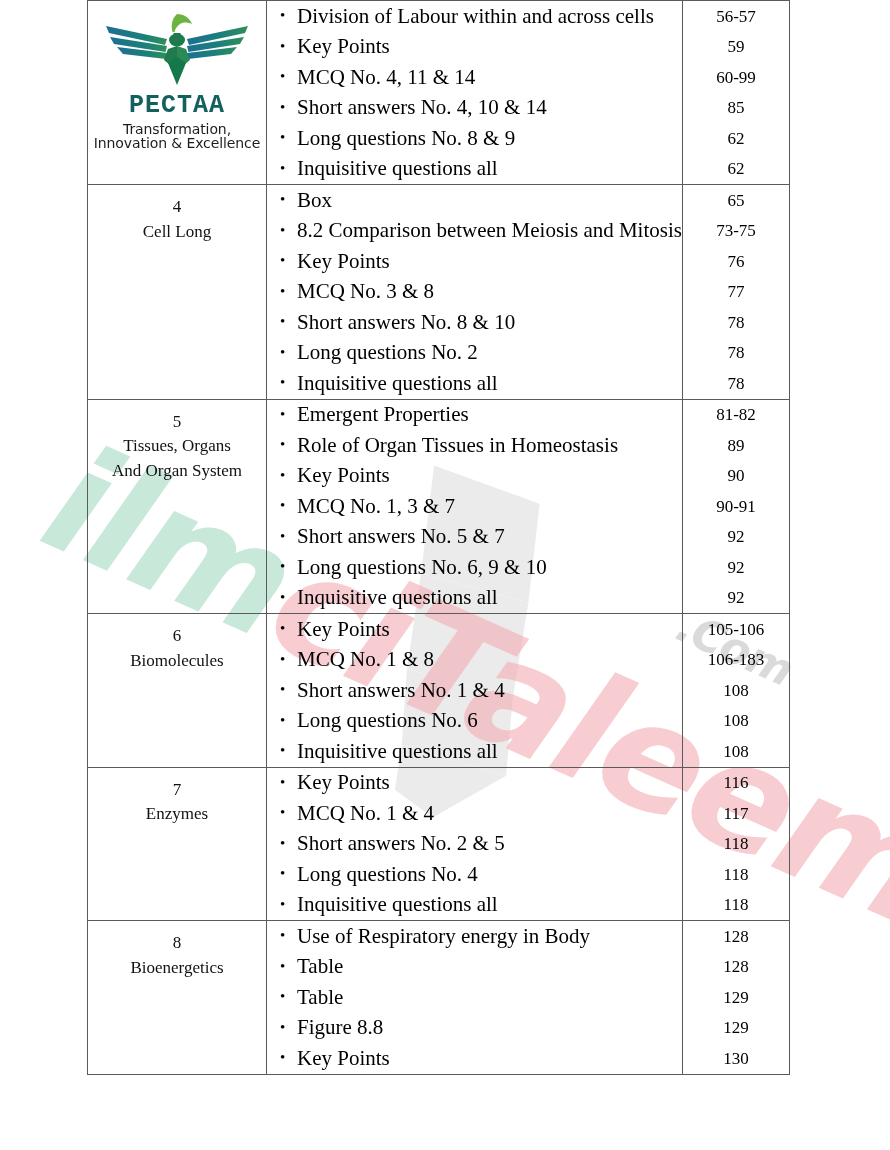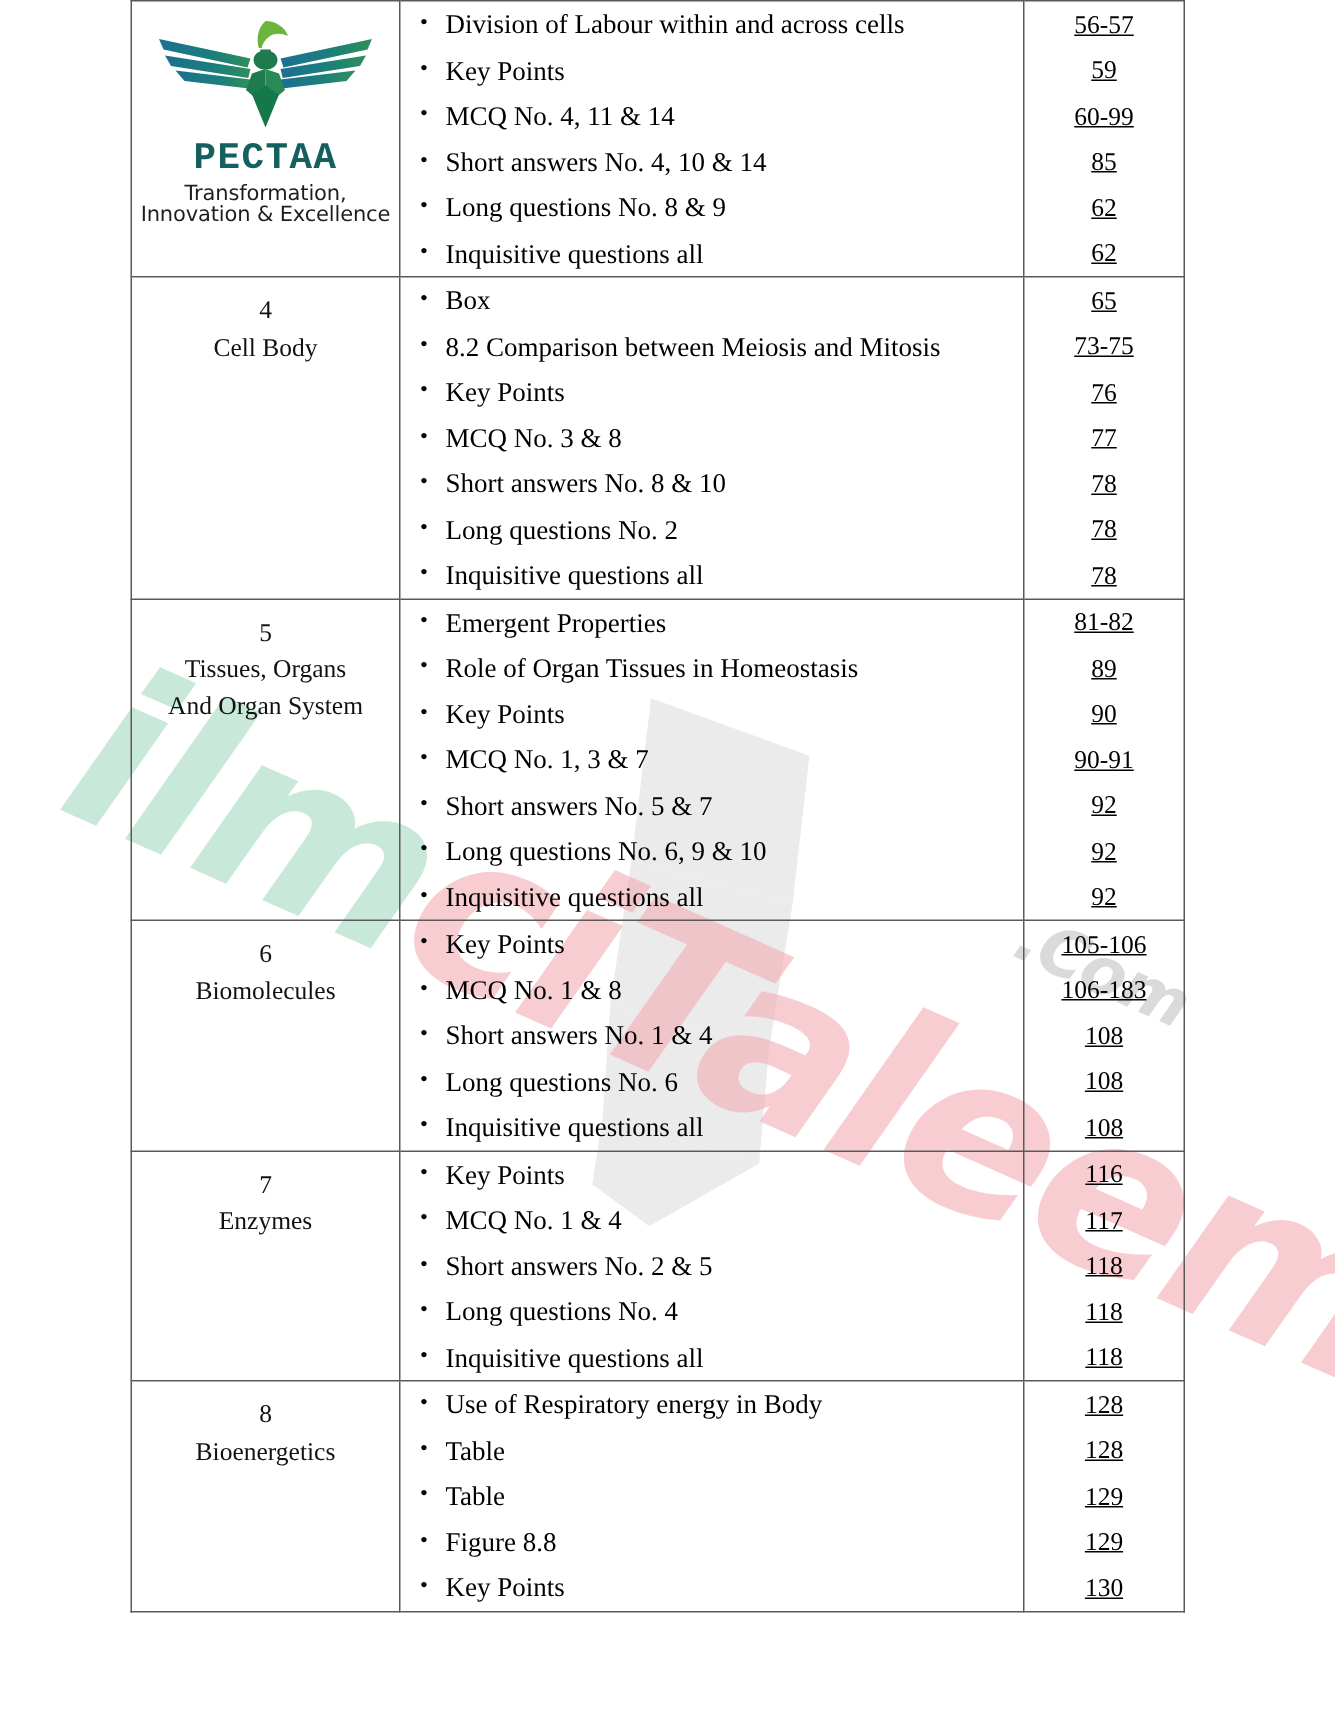--- a/index.html
+++ b/index.html
@@ -95,21 +95,21 @@
 
   .topics-cell { padding: 0; }
   .pages-cell  { padding: 0; }
 
   ul.topic-list {
     list-style: none;
     margin: 0;
     padding: 0;
   }
   ul.topic-list li {
-    font-size: 18px;
+    font-size: 21px;
     line-height: 1;
     height: 30.5px;
     display: flex;
     align-items: center;
     padding-left: 30px;
     position: relative;
     white-space: nowrap;
   }
   ul.topic-list li::before {
     content: "\2022";
@@ -126,21 +126,20 @@
     padding: 0;
   }
   ul.page-list li {
     font-size: 17px;
     line-height: 1;
     height: 30.5px;
     display: flex;
     align-items: center;
     justify-content: center;
     white-space: nowrap;
-    text-decoration: underline;
   }
 
   
   tr.row-1 ul.topic-list li,
   tr.row-1 ul.page-list li { height: 30.5px; }
 
   .pad-top-10 { padding-top: 10px; }
   .pad-top-8  { padding-top: 8px; }
   .pad-top-6  { padding-top: 6px; }
 
@@ -247,21 +246,21 @@
             <li>85</li>
             <li>62</li>
             <li>62</li>
           </ul>
         </td>
       </tr>
       <tr class="row-2">
         <td>
           <div class="chapter-cell pad-top-10">
             <span class="chapter-num">4</span>
-            <span class="chapter-name">Cell Body</span>
+            <span class="chapter-name">Cell Long</span>
           </div>
         </td>
         <td class="topics-cell">
           <ul class="topic-list pad-top-8">
             <li>Box</li>
             <li>8.2 Comparison between Meiosis and Mitosis</li>
             <li>Key Points</li>
             <li>MCQ No. 3 &amp; 8</li>
             <li>Short answers No. 8 &amp; 10</li>
             <li>Long questions No. 2</li>

